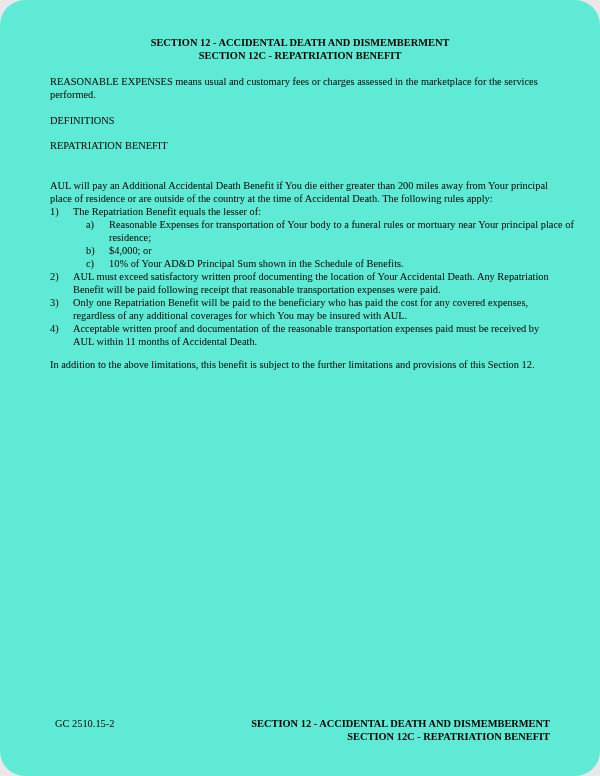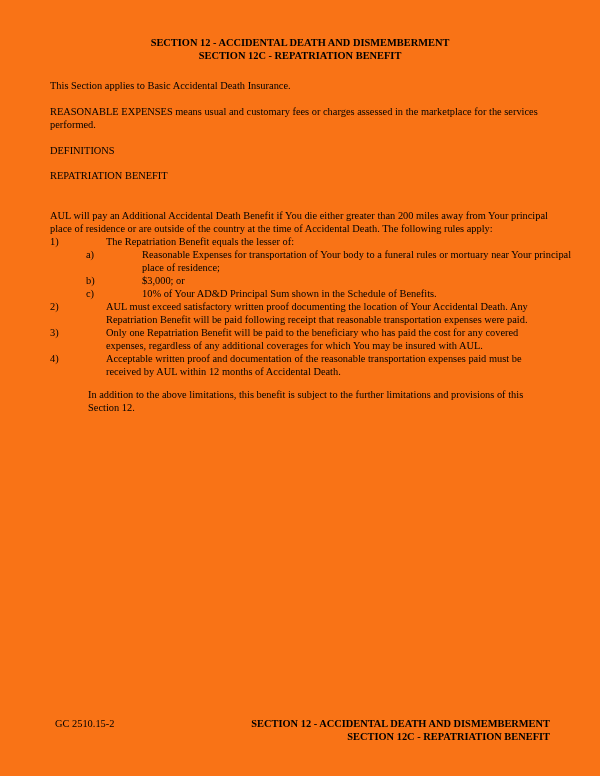--- a/index.html
+++ b/index.html
@@ -1,45 +1,46 @@
 <!DOCTYPE html>
 <html><head>
 <meta charset="utf-8">
 <style>
   html, body { margin: 0; padding: 0; background: #e8e8e8; }
   .page {
     position: relative;
     width: 600px;
     height: 776px;
-    background: #f97316;
+    background: #5eead4;
     font-family: "Liberation Serif", "DejaVu Serif", serif;
     font-size: 10.4px;
     line-height: 13px;
     color: #000000;
     overflow: hidden;
+    border-radius: 25px;
   }
   .doc {
     position: absolute;
     left: 50px;
     top: 36px;
     width: 500px;
   }
   .doc-header {
     text-align: center;
     font-weight: bold;
   }
   .para { margin: 13px 0 0 0; }
   .mt17 { margin-top: 17px; }
   .mt12 { margin-top: 12px; }
   .mt11 { margin-top: 27px; }
-  .mt10 { margin-top: 10px; margin-left: 38px; }
+  .mt10 { margin-top: 10px; }
   .list { margin: 0; }
   .li { display: flex; align-items: flex-start; }
   .marker { flex: 0 0 23px; width: 23px; }
-  .li-text { flex: 1 1 auto; margin-left: 33px; }
+  .li-text { flex: 1 1 auto; }
   .sublist { margin-left: 36px; width: 488px; }
   .footer {
     position: absolute;
     left: 50px;
     top: 717px;
     width: 500px;
     text-align: right;
     font-weight: bold;
     line-height: 13px;
   }
@@ -54,21 +55,20 @@
 <body>
 
 <div class="page">
   <div class="doc">
 
     <div class="doc-header">
       <div>SECTION 12 - ACCIDENTAL DEATH AND DISMEMBERMENT</div>
       <div>SECTION 12C - REPATRIATION BENEFIT</div>
     </div>
 
-    <div class="para mt17">This Section applies to Basic Accidental Death Insurance.</div>
 
     <div class="para">REASONABLE EXPENSES means usual and customary fees or charges assessed in the marketplace for the services performed.</div>
 
     <div class="para">DEFINITIONS</div>
 
     <div class="para mt12">REPATRIATION BENEFIT</div>
 
     <div class="para mt11">AUL will pay an Additional Accidental Death Benefit if You die either greater than 200 miles away from Your principal place of residence or are outside of the country at the time of Accidental Death. The following rules apply:</div>
 
     <div class="list">
@@ -78,41 +78,41 @@
         <span class="li-text">The Repatriation Benefit equals the lesser of:</span>
       </div>
 
       <div class="sublist">
         <div class="li">
           <span class="marker">a)</span>
           <span class="li-text">Reasonable Expenses for transportation of Your body to a funeral rules or mortuary near Your principal place of residence;</span>
         </div>
         <div class="li">
           <span class="marker">b)</span>
-          <span class="li-text">$3,000; or</span>
+          <span class="li-text">$4,000; or</span>
         </div>
         <div class="li">
           <span class="marker">c)</span>
           <span class="li-text">10% of Your AD&amp;D Principal Sum shown in the Schedule of Benefits.</span>
         </div>
       </div>
 
       <div class="li">
         <span class="marker">2)</span>
         <span class="li-text">AUL must exceed satisfactory written proof documenting the location of Your Accidental Death. Any Repatriation Benefit will be paid following receipt that reasonable transportation expenses were paid.</span>
       </div>
 
       <div class="li">
         <span class="marker">3)</span>
         <span class="li-text">Only one Repatriation Benefit will be paid to the beneficiary who has paid the cost for any covered expenses, regardless of any additional coverages for which You may be insured with AUL.</span>
       </div>
 
       <div class="li">
         <span class="marker">4)</span>
-        <span class="li-text">Acceptable written proof and documentation of the reasonable transportation expenses paid must be received by AUL within 12 months of Accidental Death.</span>
+        <span class="li-text">Acceptable written proof and documentation of the reasonable transportation expenses paid must be received by AUL within 11 months of Accidental Death.</span>
       </div>
 
     </div>
 
 
     <div class="para mt10">In addition to the above limitations, this benefit is subject to the further limitations and provisions of this Section 12.</div>
 
   </div>
 
   <div class="footer">

